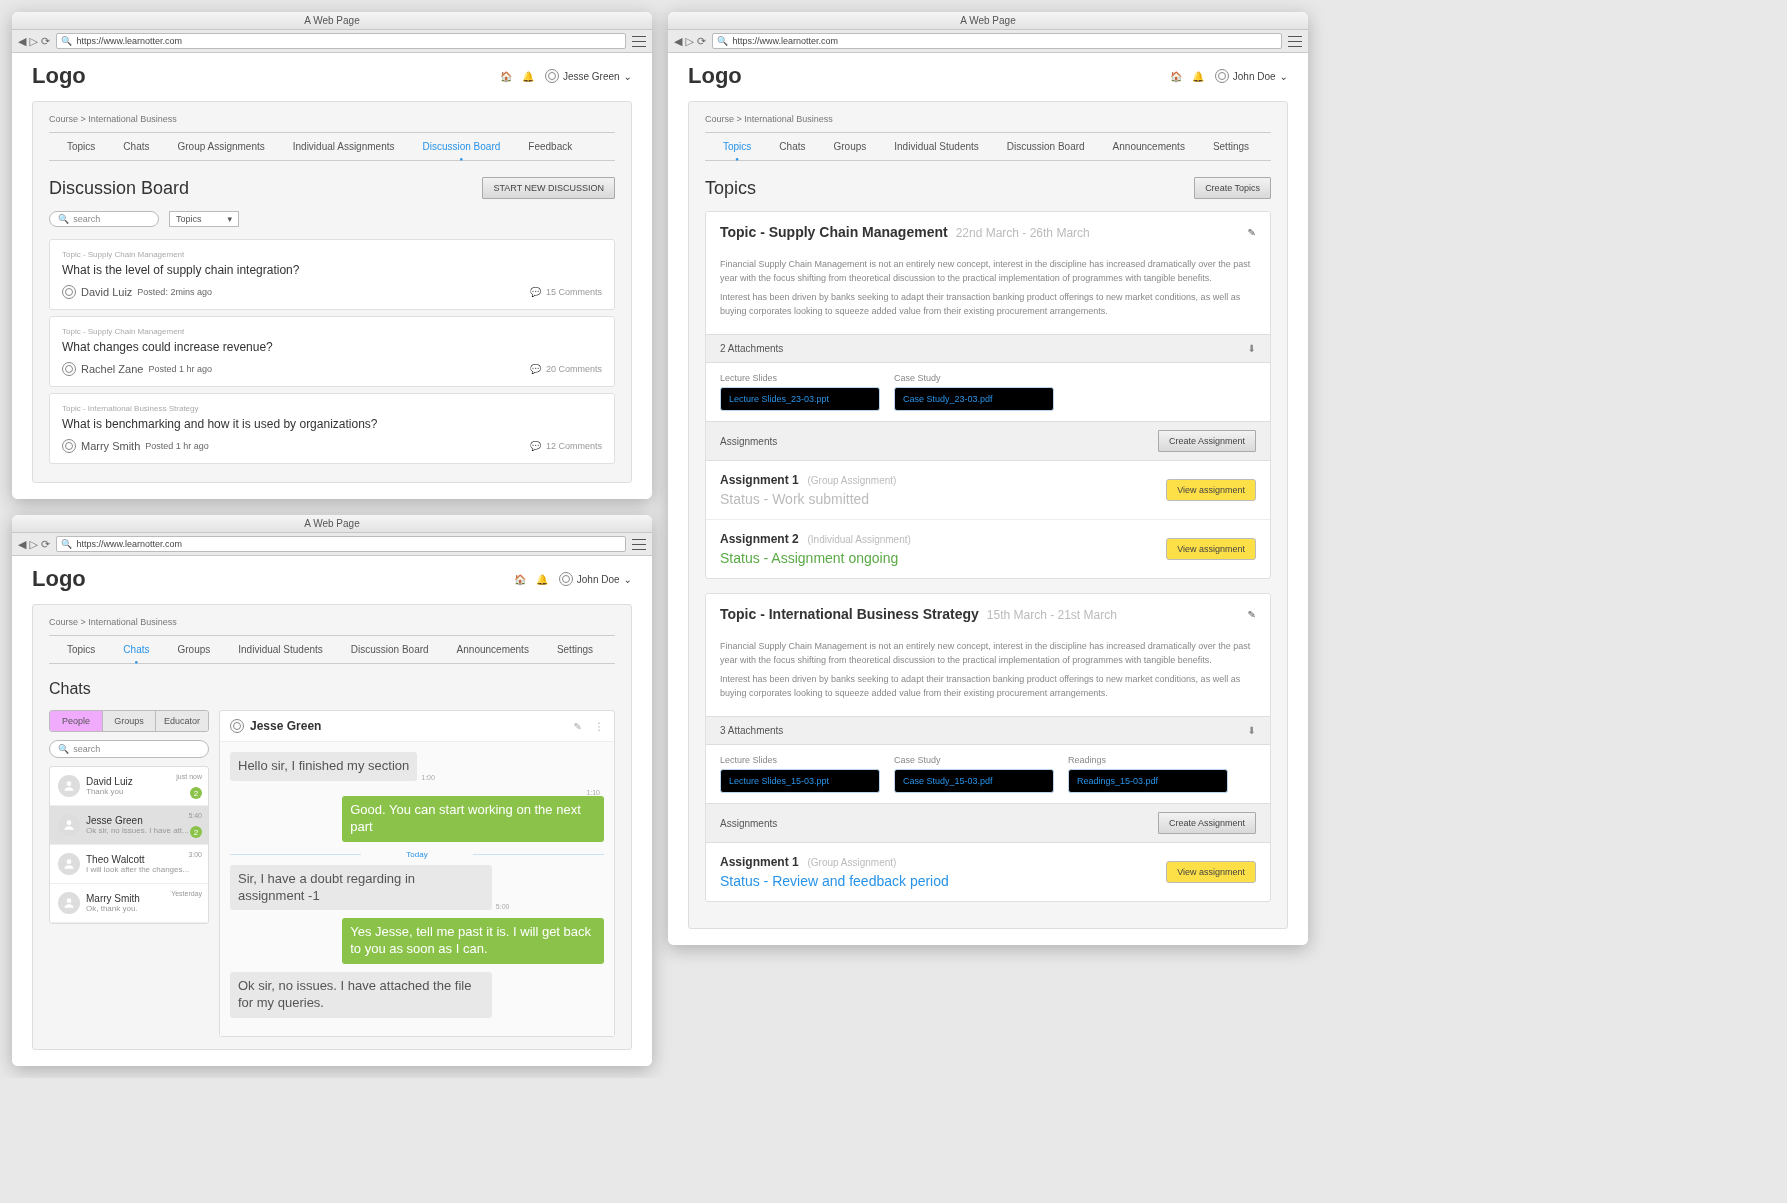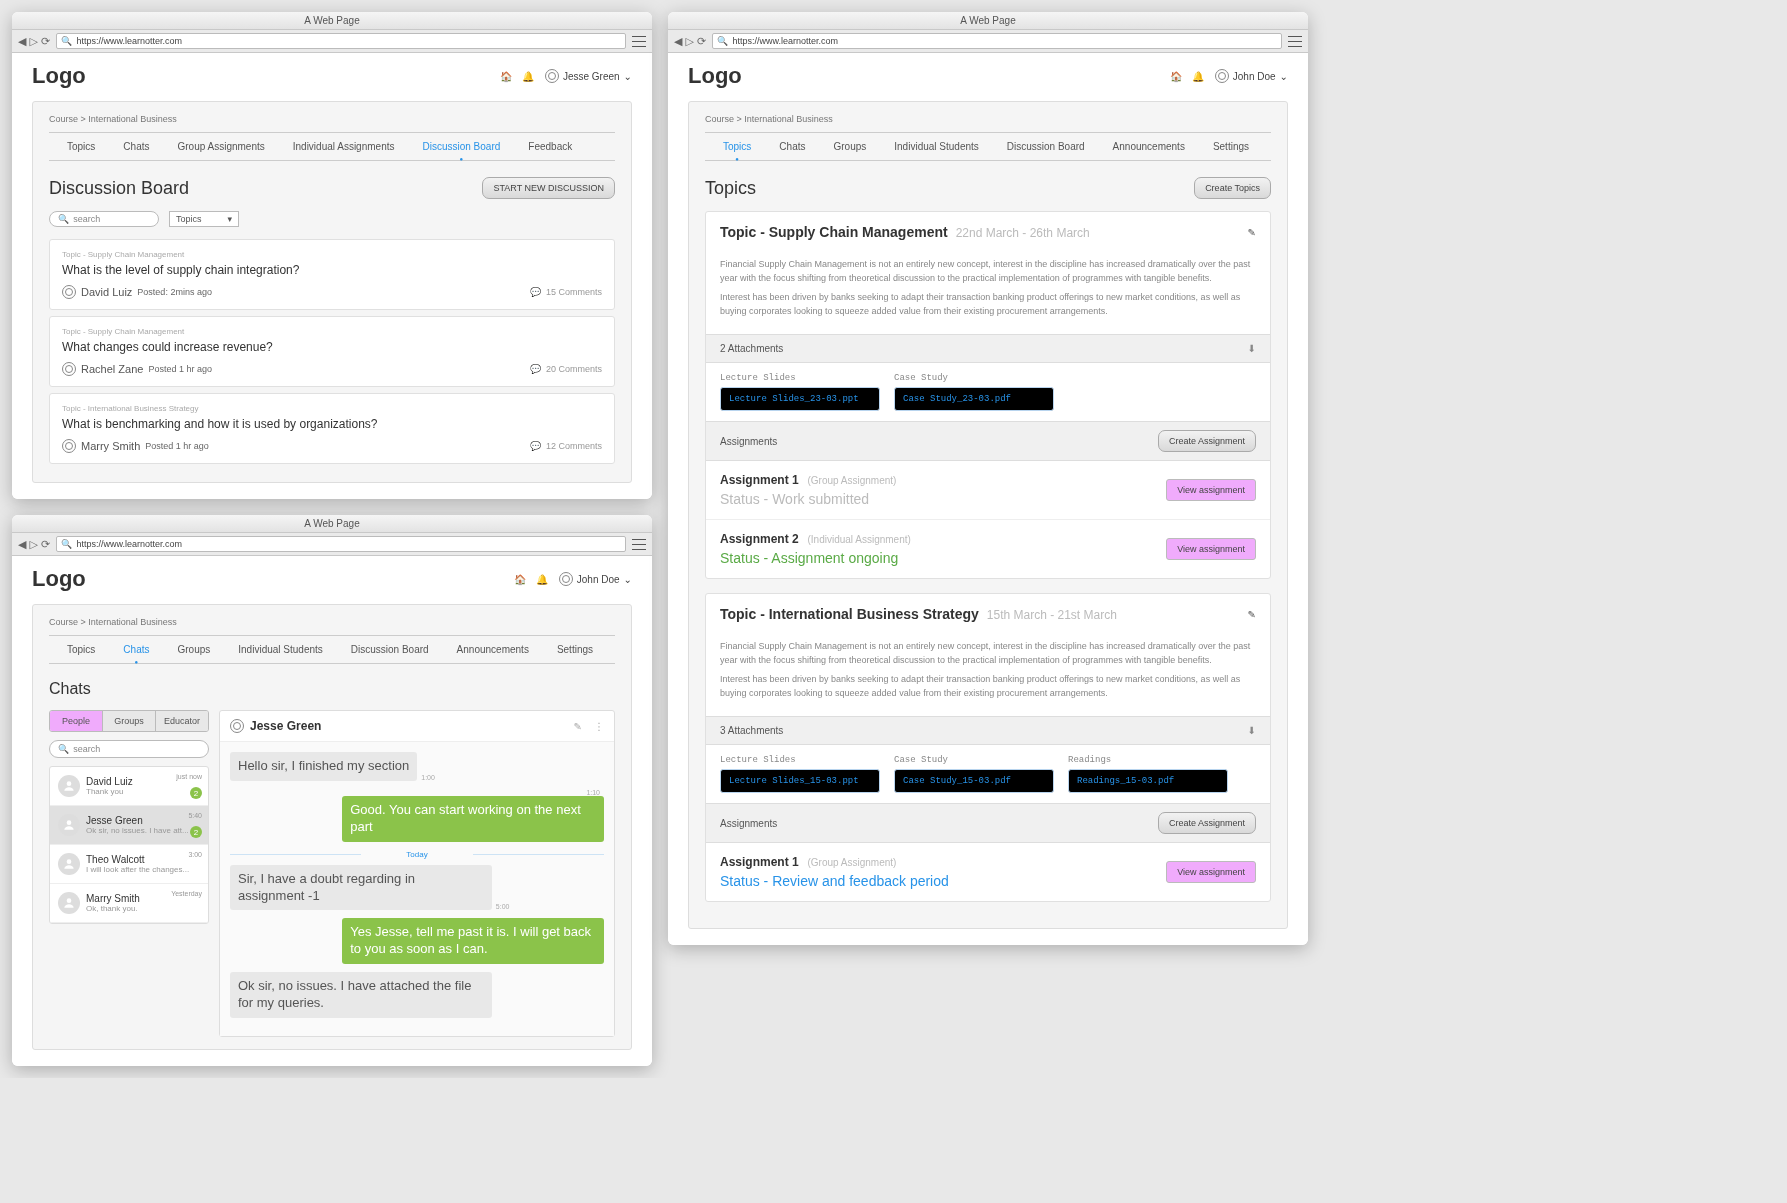--- a/index.html
+++ b/index.html
@@ -24,52 +24,52 @@
 .avatar::after { content: ""; width: 6px; height: 6px; border: 1.5px solid #888; border-radius: 50%; }
 .content { background: #f5f5f5; border: 1px solid #ddd; border-radius: 3px; padding: 12px 16px; }
 .breadcrumb { font-size: 9px; color: #777; margin-bottom: 8px; }
 .breadcrumb a { color: #777; text-decoration: none; }
 .tabs { display: flex; border-top: 1px solid #ccc; border-bottom: 1px solid #ccc; padding: 0 4px; margin-bottom: 16px; }
 .tab { padding: 8px 14px; font-size: 10px; color: #555; cursor: pointer; position: relative; }
 .tab.active { color: #2893e8; }
 .tab.active::after { content: "●"; position: absolute; left: 50%; transform: translateX(-50%); bottom: -2px; font-size: 6px; color: #2893e8; }
 .section-hd { display: flex; justify-content: space-between; align-items: center; margin-bottom: 12px; }
 .section-hd h1 { font-size: 18px; font-weight: normal; color: #333; }
-.btn { background: linear-gradient(#f2f2f2,#d9d9d9); border: 1px solid #aaa; border-radius: 7px; padding: 5px 10px; font-size: 9px; color: #444; cursor: pointer; }
+.btn { background: linear-gradient(#f2f2f2,#d9d9d9); border: 1px solid #aaa; border-radius: 1px; padding: 5px 10px; font-size: 9px; color: #444; cursor: pointer; }
 .filters { display: flex; gap: 10px; margin-bottom: 12px; }
 .search-sm { background: #fff; border: 1px solid #bbb; border-radius: 10px; padding: 2px 8px; font-size: 9px; color: #888; width: 110px; display: flex; align-items: center; gap: 4px; }
 .select-sm { background: #fff; border: 1px solid #bbb; padding: 2px 6px; font-size: 9px; color: #555; width: 70px; display: flex; justify-content: space-between; align-items: center; }
 .card { background: #fff; border: 1px solid #e0e0e0; border-radius: 3px; padding: 10px 12px; margin-bottom: 6px; }
 .card .tag { font-size: 8px; color: #aaa; }
 .card .title { font-size: 12px; color: #333; margin: 4px 0 8px; }
 .card .meta { display: flex; justify-content: space-between; align-items: center; font-size: 9px; color: #999; }
 .card .author { display: flex; align-items: center; gap: 5px; color: #666; }
 .card .author .name { font-size: 11px; color: #555; }
 .comment-ico { margin-right: 4px; }
 .topic-block { background: #fff; border: 1px solid #e0e0e0; border-radius: 3px; margin-bottom: 14px; }
 .topic-head { display: flex; justify-content: space-between; align-items: center; padding: 12px 14px; }
 .topic-head .dates { font-size: 12px; color: #bbb; margin-left: 8px; font-weight: normal; }
 .edit-ico { color: #555; cursor: pointer; }
 .topic-body { padding: 6px 14px 10px; font-size: 9px; color: #888; line-height: 1.5; }
 .topic-body p { margin-bottom: 6px; }
 .sub-hd { background: #f0f0f0; border-top: 1px solid #ddd; border-bottom: 1px solid #ddd; padding: 8px 14px; font-size: 10px; color: #555; display: flex; justify-content: space-between; align-items: center; }
 .dl-ico { color: #888; }
 .att-row { padding: 10px 14px; display: flex; gap: 14px; }
-.att-col { width: 160px; font-family: Liberation Mono, monospace; }
+.att-col { width: 160px; }
 .att-label { font-size: 9px; color: #888; margin-bottom: 4px; }
 .file-chip { border: 1px solid #b8d4ee; background: #000000; border-radius: 3px; padding: 6px 8px; font-size: 9px; color: #2893e8; cursor: pointer; }
 .assign-row { padding: 12px 14px; border-top: 1px solid #eee; display: flex; justify-content: space-between; align-items: center; }
 .assign-row:first-of-type { border-top: none; gap: 8px; }
 .assign-title { font-size: 12px; color: #333; font-weight: bold; }
 .assign-type { font-size: 10px; color: #bbb; margin-left: 6px; font-weight: normal; }
 .assign-status { font-size: 14px; margin-top: 4px; }
 .status-gray { color: #bbb; }
 .status-green { color: #5aaa46; }
 .status-blue { color: #2893e8; }
-.btn-outline { background: #f0abfc; border: 1px solid #bbb; border-radius: 3px; padding: 5px 10px; font-size: 9px; color: #444; cursor: pointer; }
+.btn-outline { background: #fde047; border: 1px solid #bbb; border-radius: 3px; padding: 5px 10px; font-size: 9px; color: #444; cursor: pointer; }
 
 .chat-layout { display: flex; gap: 10px; }
 .chat-side { width: 160px; }
 .seg { display: flex; border: 1px solid #bbb; border-radius: 3px; overflow: hidden; margin-bottom: 8px; }
 .seg div { flex: 1; text-align: center; padding: 5px 0; font-size: 9px; color: #555; cursor: pointer; background: #e8e8e8; border-right: 1px solid #bbb; }
 .seg div:last-child { border-right: none; }
 .seg div.active { background: #f0abfc; }
 .chat-search { background: #fff; border: 1px solid #bbb; border-radius: 10px; padding: 3px 8px; font-size: 9px; color: #888; margin-bottom: 8px; display: flex; align-items: center; gap: 4px; }
 .chat-list { background: #fff; border: 1px solid #ddd; border-radius: 3px; overflow: hidden; }
 .chat-item { display: flex; align-items: center; gap: 6px; padding: 8px; border-bottom: 1px solid #eee; cursor: pointer; position: relative; }

